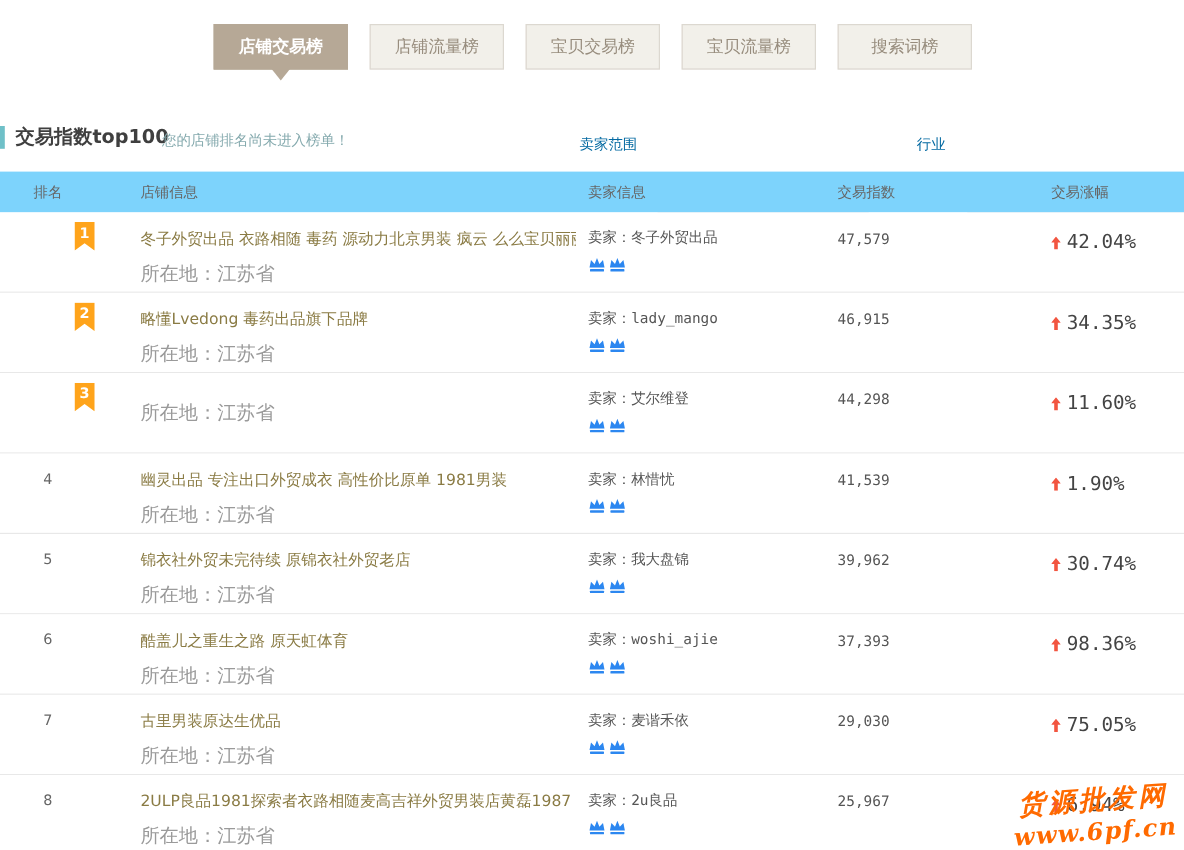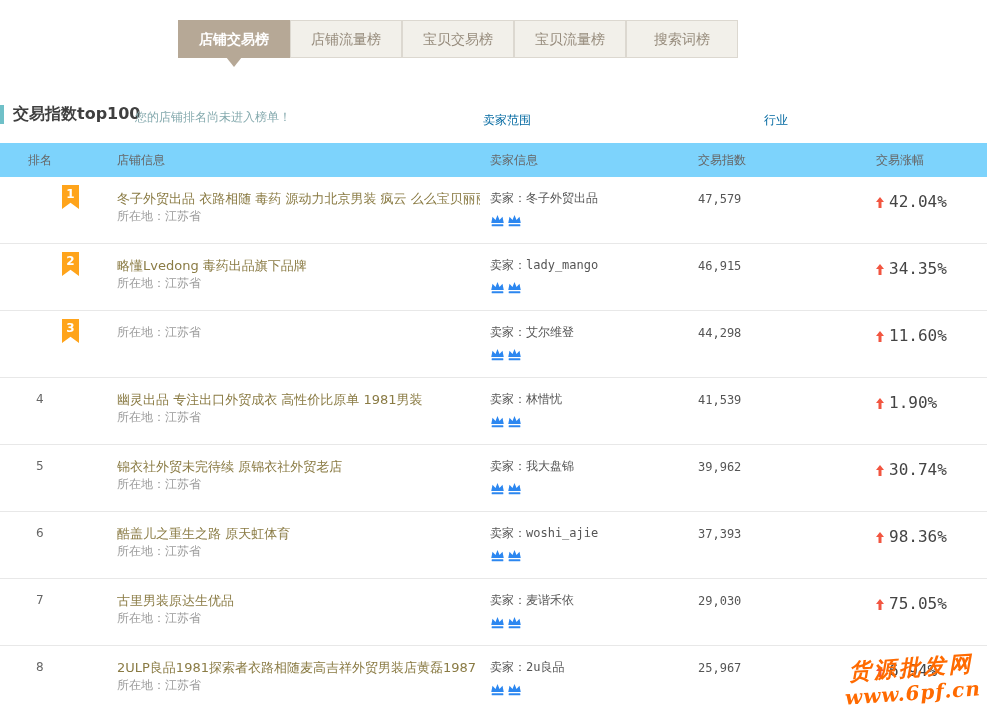--- a/index.html
+++ b/index.html
@@ -1,21 +1,21 @@
 <!DOCTYPE html>
 <html><head>
 <meta charset="utf-8">
 <style>
   html,body{margin:0;padding:0}
   body{
     width:987px;height:708px;position:relative;overflow:hidden;background:#fff;
     font-family:"DejaVu Sans","Liberation Sans",sans-serif;
   }
   
-  .tabbar{position:absolute;top:20px;left:178px;display:flex;gap:0}
+  .tabbar{position:absolute;top:20px;left:178px;display:flex;gap:18px}
   .tab{
     width:112px;height:38px;line-height:36px;text-align:center;font-size:14px;
     background:#f2f0ea;border:1px solid #dcd8d0;color:#978c7d;cursor:pointer;
     box-sizing:border-box;position:relative;
   }
   .tab.active{background:#b6a896;border-color:#b6a896;color:#fff;font-weight:bold}
   .tab.active::after{
     content:"";position:absolute;left:50%;margin-left:-8px;top:100%;
     border:8px solid transparent;border-top:10px solid #b6a896;border-bottom:none;
   }
@@ -52,21 +52,21 @@
   .trow .c-rank{position:relative}
   .rank-plain{position:absolute;left:36px;top:14px;font-size:12px;color:#666}
   .rank-badge{
     position:absolute;left:62px;top:8px;width:17px;height:24px;background:#ffa41b;
     color:#fff;font-size:12px;font-weight:bold;text-align:center;line-height:18px;
     clip-path:polygon(0 0,100% 0,100% 100%,50% 74%,0 100%);
   }
   .trow:not(.has-badge) .rank-badge{display:none}
   .trow .c-shop{padding:13px 10px 0 27px}
   .shop-name{font-size:13px;color:#8a7b44;cursor:pointer;white-space:nowrap;overflow:hidden}
-  .shop-loc{font-size:12px;color:#9a9a9a}
+  .shop-loc{margin-top:10px;font-size:16px;color:#9a9a9a}
   .trow .c-seller{padding-top:13px}
   .seller-line{font-size:12px;color:#555;white-space:nowrap}
   .seller-name{font-family:"DejaVu Sans Mono","Liberation Mono",monospace;cursor:pointer}
   .crowns{margin-top:7px;display:flex;gap:2px}
   .crown-icon{width:15px;height:13px;display:block}
   .trow .c-index{padding-top:15px;font-size:12px;color:#555;font-family:"DejaVu Sans Mono","Liberation Mono",monospace}
   .trow .c-change{padding-top:15px;font-size:16px;color:#444;font-family:"DejaVu Sans Mono","Liberation Mono",monospace}
   .up-arrow{display:inline-block;vertical-align:-1px;margin-right:5px}
   
   .watermark{

